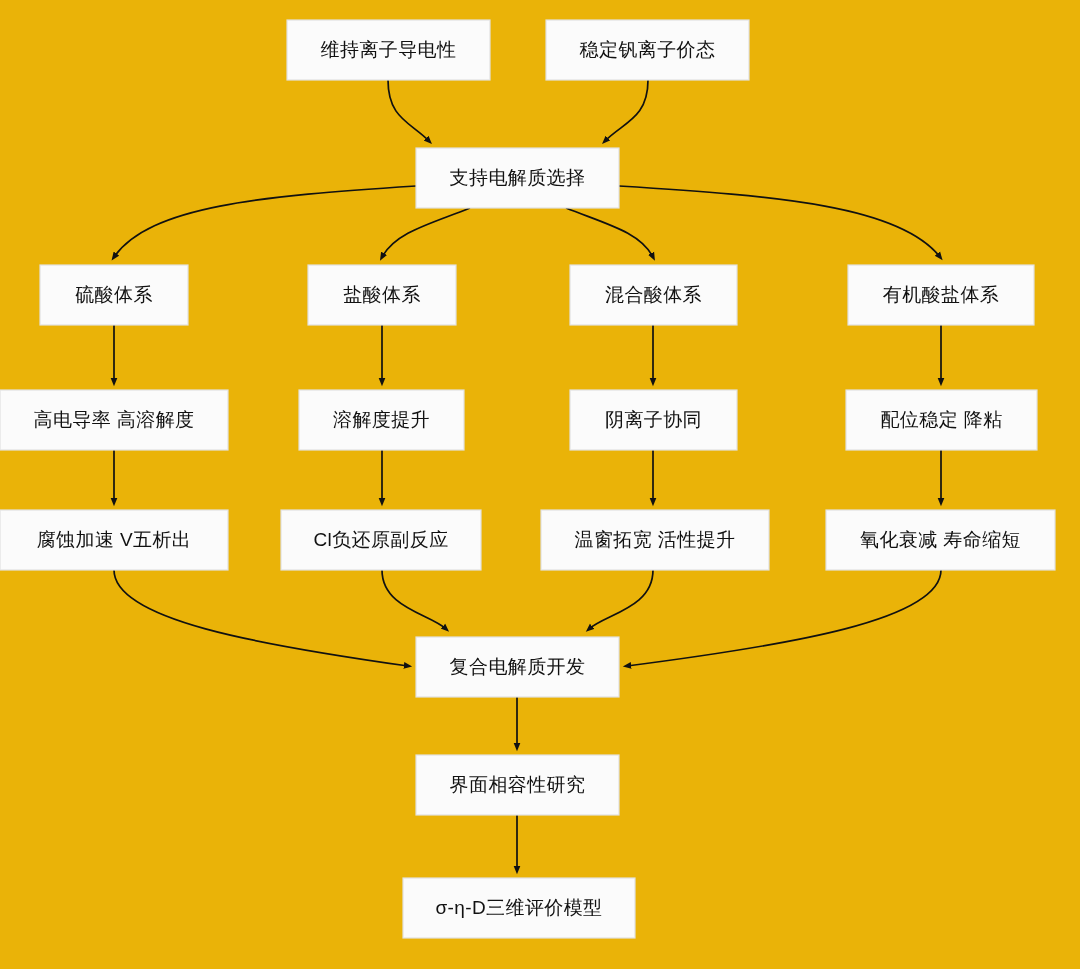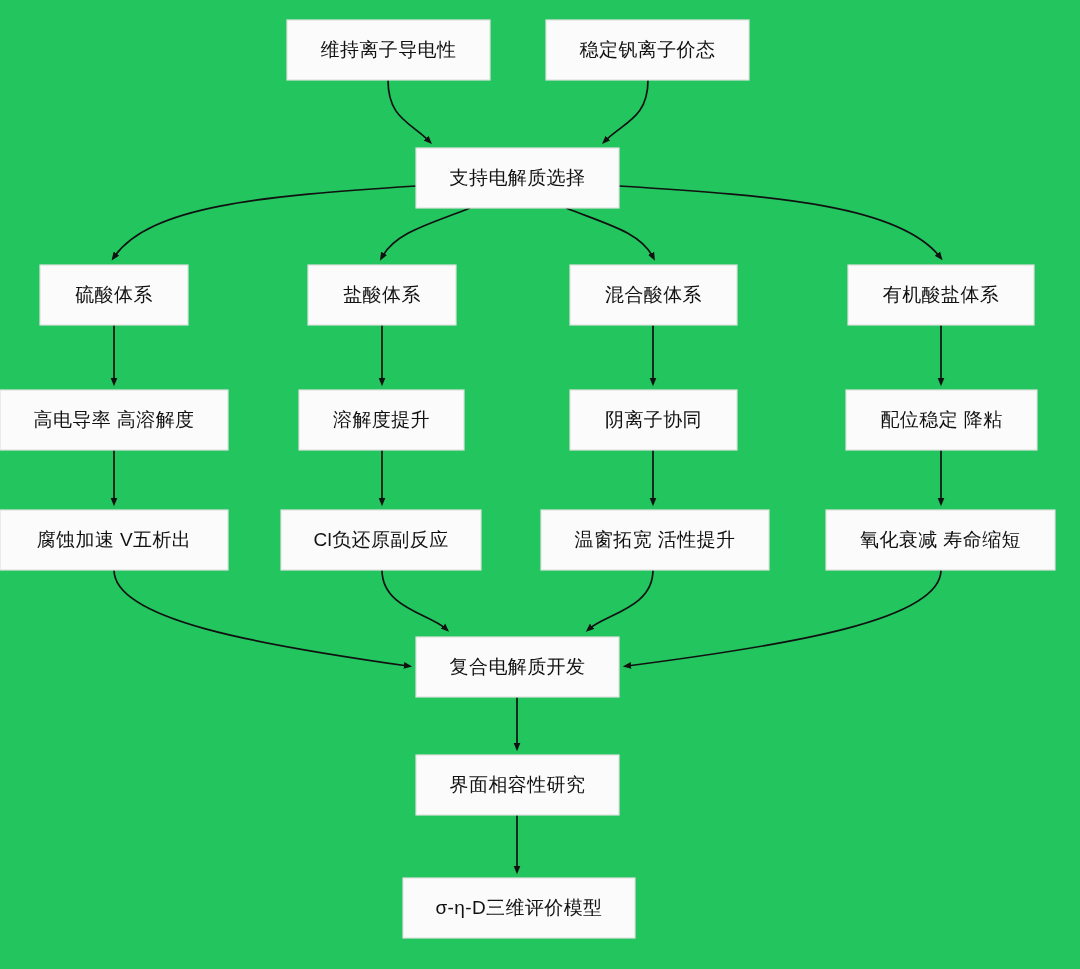--- a/index.html
+++ b/index.html
@@ -10,21 +10,21 @@
   body {
     width: 1080px;
     height: 969px;
     font-family: "Liberation Sans", "DejaVu Sans", sans-serif;
     overflow: hidden;
   }
   #flowchart-root {
     position: relative;
     width: 1080px;
     height: 969px;
-    background: #22c55e;
+    background: #eab308;
   }
   svg.diagram {
     display: block;
     width: 1080px;
     height: 969px;
   }
   .node-box {
     fill: #fbfbfb;
     stroke: #e2e2e2;
     stroke-width: 1.2;

